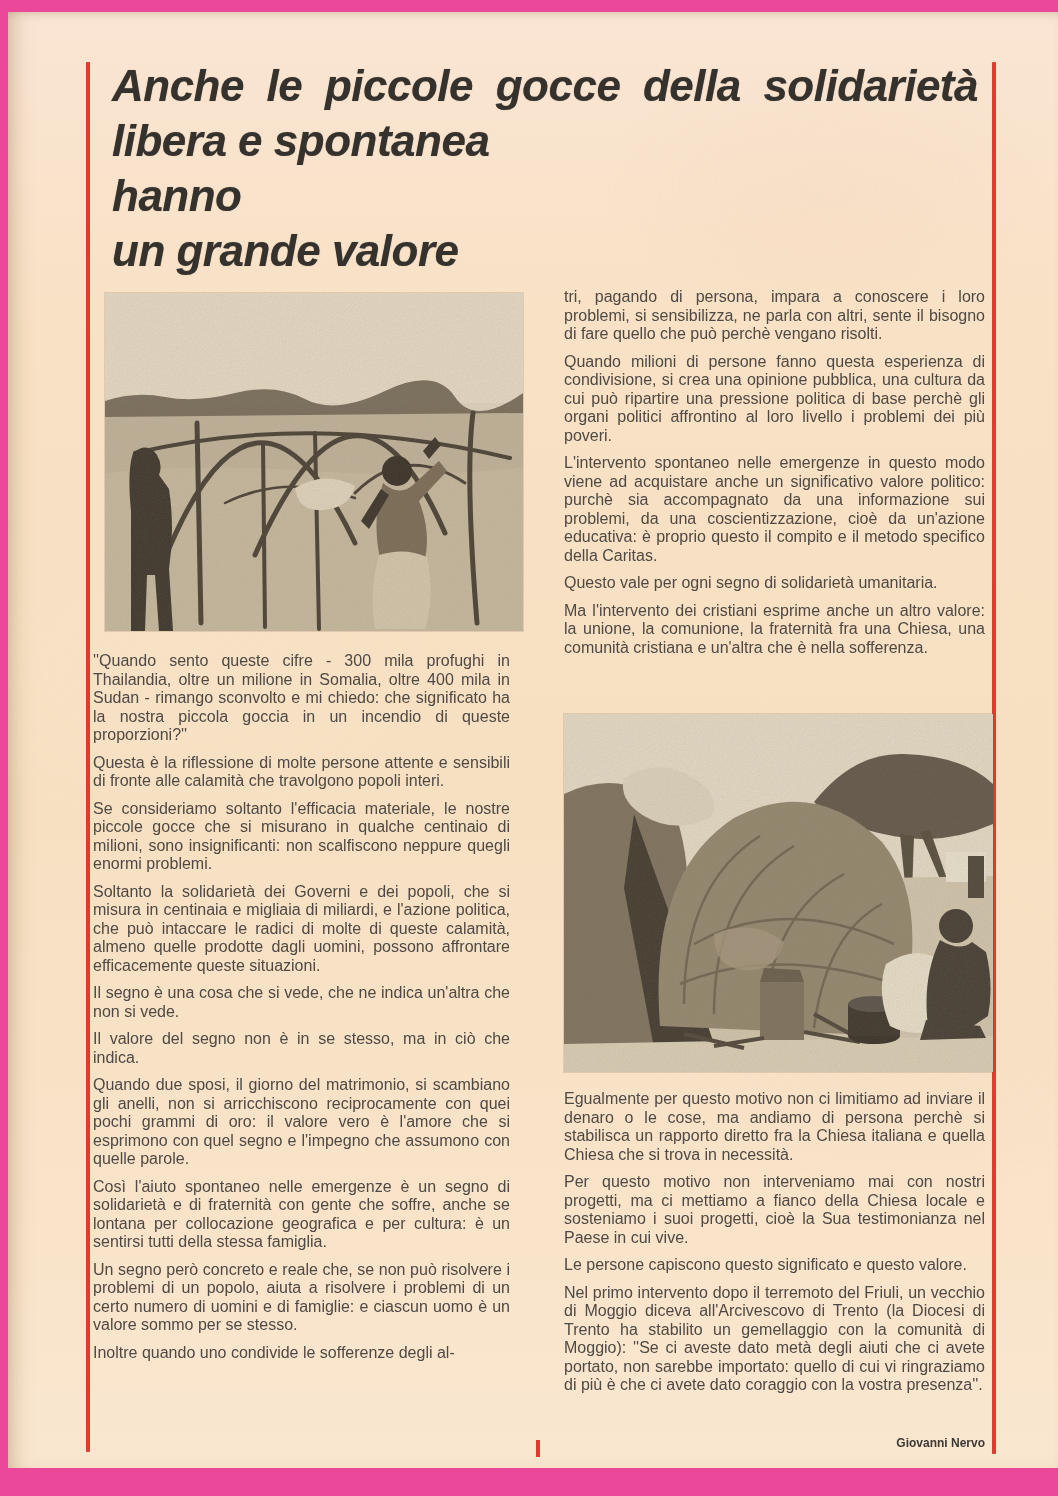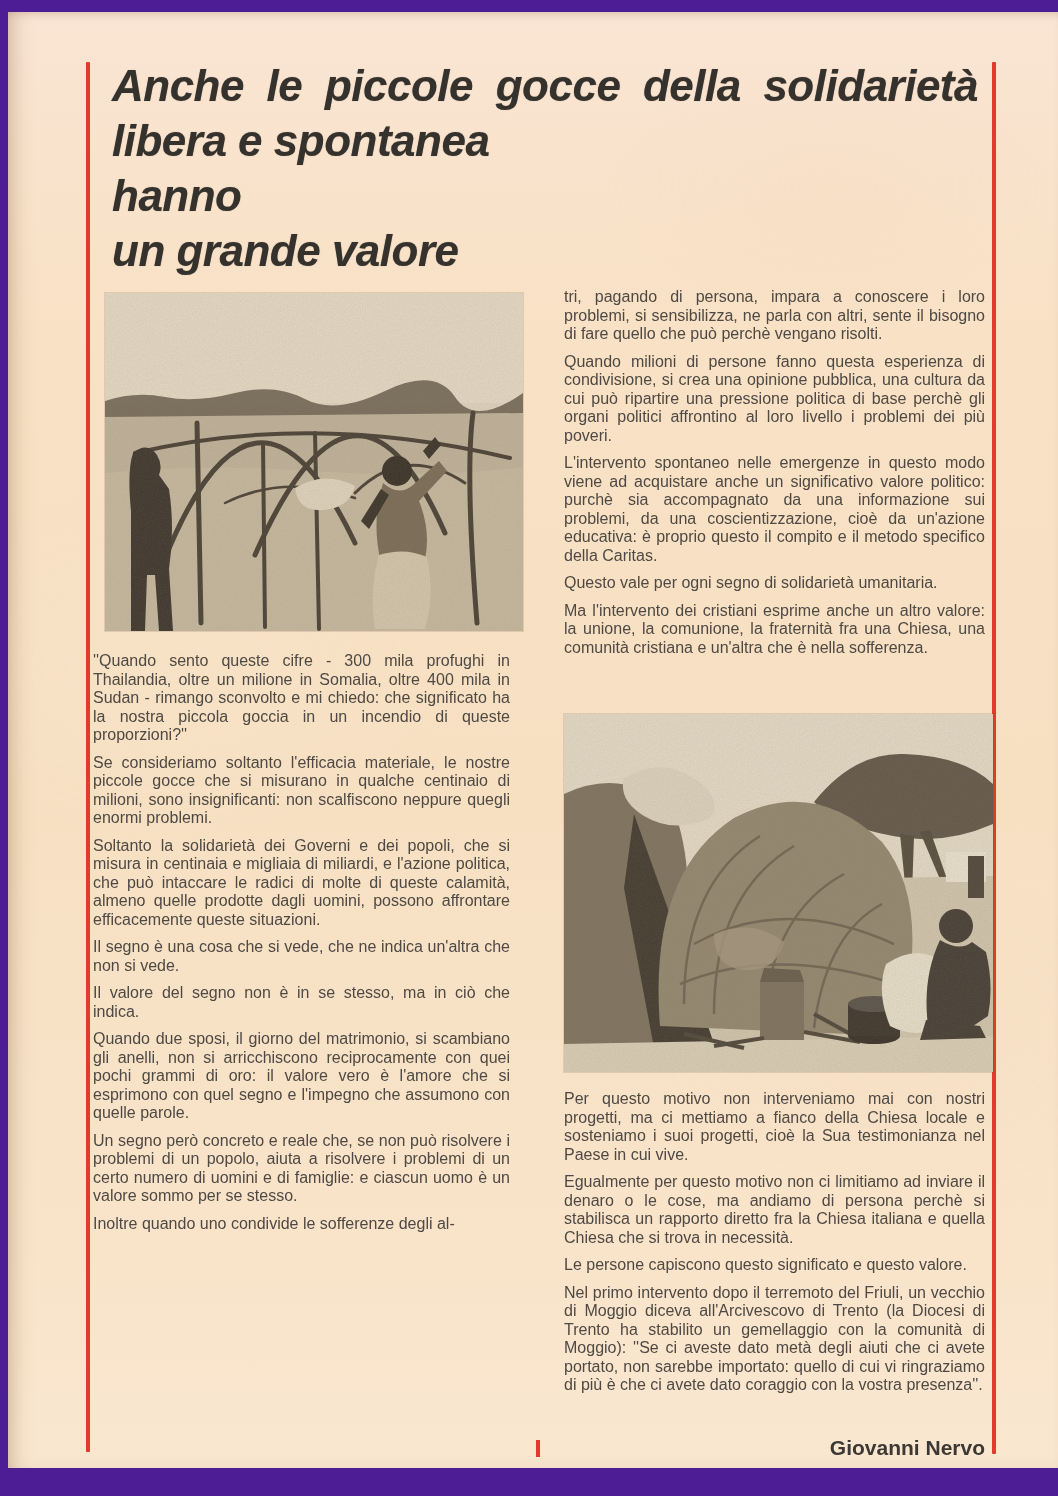--- a/index.html
+++ b/index.html
@@ -1,18 +1,18 @@
 <!DOCTYPE html>
 <html><head>
 <meta charset="utf-8">
 <style>
   html,body{margin:0;padding:0;background:#e9e5dc;}
   .scan{
     position:relative;width:1058px;height:1496px;overflow:hidden;
-    background:#4c1d95;
+    background:#ec4899;
     font-family:"Liberation Sans", sans-serif;
   }
   .paper{
     position:absolute;left:8px;top:12px;right:0;bottom:28px;
     background:linear-gradient(180deg,#fae5d4 0%,#f8e1c4 22%,#f7e0c2 55%,#f9e4ca 85%,#fae7d0 100%);
     box-shadow:inset 14px 0 22px -12px rgba(120,85,50,.38), inset 0 6px 10px -6px rgba(120,85,50,.25);
   }
   .mottle{
     position:absolute;inset:0;pointer-events:none;opacity:.5;
     background:
@@ -35,21 +35,21 @@
   .photo{position:absolute;display:block;box-shadow:0 0 0 1px rgba(90,70,50,.15);}
   .photo1{left:97px;top:281px;width:418px;height:338px;}
   .photo2{left:556px;top:702px;width:429px;height:358px;}
   .col{position:absolute;color:#4e4944;font-size:16px;line-height:18.5px;text-align:justify;}
   .col p{margin:0 0 9px 0;}
   .col-left{left:85px;top:640px;width:417px;}
   .col-right-top{left:556px;top:276px;width:421px;}
   .col-right-bottom{left:556px;top:1078px;width:421px;}
   .byline{
     position:absolute;left:556px;top:1424px;width:421px;
-    text-align:right;font-weight:bold;font-size:21px;color:#3c3834;
+    text-align:right;font-weight:bold;font-size:12px;color:#3c3834;
   }
 </style>
 </head>
 <body>
 
 <div class="scan">
   <div class="paper">
     <div class="mottle"></div>
 
     <div class="rule rule-left"></div>
@@ -98,25 +98,27 @@
         <path d="M276,196 l8,6 -20,34 -8,-8 Z" fill="#241d16"></path>
         <path d="M274,262 q26,-8 48,2 q8,40 -2,72 l-50,0 q-6,-40 4,-74 Z" fill="#cfc3aa"></path>
         <path d="M318,158 l12,-14 6,8 -12,14 Z" fill="#241d16"></path>
       </g>
       <rect width="418" height="338" filter="url(#g1)" opacity=".45"></rect>
       <rect width="418" height="338" fill="#f3ddc0" opacity=".12"></rect>
     </svg>
 
     <div class="col col-left">
       <p>''Quando sento queste cifre - 300 mila profughi in Thailandia, oltre un milione in Somalia, oltre 400 mila in Sudan - rimango sconvolto e mi chiedo: che significato ha la nostra piccola goccia in un incendio di queste proporzioni?''</p>
+      <p>Questa è la riflessione di molte persone attente e sensibili di fronte alle calamità che travolgono popoli interi.</p>
       <p>Se consideriamo soltanto l'efficacia materiale, le nostre piccole gocce che si misurano in qualche centinaio di milioni, sono insignificanti: non scalfiscono neppure quegli enormi problemi.</p>
       <p>Soltanto la solidarietà dei Governi e dei popoli, che si misura in centinaia e migliaia di miliardi, e l'azione politica, che può intaccare le radici di molte di queste calamità, almeno quelle prodotte dagli uomini, possono affrontare efficacemente queste situazioni.</p>
       <p>Il segno è una cosa che si vede, che ne indica un'altra che non si vede.</p>
       <p>Il valore del segno non è in se stesso, ma in ciò che indica.</p>
       <p>Quando due sposi, il giorno del matrimonio, si scambiano gli anelli, non si arricchiscono reciprocamente con quei pochi grammi di oro: il valore vero è l'amore che si esprimono con quel segno e l'impegno che assumono con quelle parole.</p>
+      <p>Così l'aiuto spontaneo nelle emergenze è un segno di solidarietà e di fraternità con gente che soffre, anche se lontana per collocazione geografica e per cultura: è un sentirsi tutti della stessa famiglia.</p>
       <p>Un segno però concreto e reale che, se non può risolvere i problemi di un popolo, aiuta a risolvere i problemi di un certo numero di uomini e di famiglie: e ciascun uomo è un valore sommo per se stesso.</p>
       <p>Inoltre quando uno condivide le sofferenze degli al-</p>
     </div>
 
     <div class="col col-right-top">
       <p>tri, pagando di persona, impara a conoscere i loro problemi, si sensibilizza, ne parla con altri, sente il bisogno di fare quello che può perchè vengano risolti.</p>
       <p>Quando milioni di persone fanno questa esperienza di condivisione, si crea una opinione pubblica, una cultura da cui può ripartire una pressione politica di base perchè gli organi politici affrontino al loro livello i problemi dei più poveri.</p>
       <p>L'intervento spontaneo nelle emergenze in questo modo viene ad acquistare anche un significativo valore politico: purchè sia accompagnato da una informazione sui problemi, da una coscientizzazione, cioè da un'azione educativa: è proprio questo il compito e il metodo specifico della Caritas.</p>
       <p>Questo vale per ogni segno di solidarietà umanitaria.</p>
       <p>Ma l'intervento dei cristiani esprime anche un altro valore: la unione, la comunione, la fraternità fra una Chiesa, una comunità cristiana e un'altra che è nella sofferenza.</p>
@@ -172,21 +174,21 @@
       <g fill="#2e2822">
         <circle cx="392" cy="212" r="17"></circle>
         <path d="M376,226 q20,12 32,2 l14,10 q8,34 2,64 l-24,16 -36,-6 q-6,-48 12,-86 Z"></path>
         <path d="M362,306 l54,6 6,12 -66,2 Z"></path>
       </g>
       <rect width="429" height="358" filter="url(#g2)" opacity=".45"></rect>
       <rect width="429" height="358" fill="#f3ddc0" opacity=".12"></rect>
     </svg>
 
     <div class="col col-right-bottom">
+      <p>Egualmente per questo motivo non ci limitiamo ad inviare il denaro o le cose, ma andiamo di persona perchè si stabilisca un rapporto diretto fra la Chiesa italiana e quella Chiesa che si trova in necessità.</p>
       <p>Per questo motivo non interveniamo mai con nostri progetti, ma ci mettiamo a fianco della Chiesa locale e sosteniamo i suoi progetti, cioè la Sua testimonianza nel Paese in cui vive.</p>
-      <p>Egualmente per questo motivo non ci limitiamo ad inviare il denaro o le cose, ma andiamo di persona perchè si stabilisca un rapporto diretto fra la Chiesa italiana e quella Chiesa che si trova in necessità.</p>
       <p>Le persone capiscono questo significato e questo valore.</p>
       <p>Nel primo intervento dopo il terremoto del Friuli, un vecchio di Moggio diceva all'Arcivescovo di Trento (la Diocesi di Trento ha stabilito un gemellaggio con la comunità di Moggio): ''Se ci aveste dato metà degli aiuti che ci avete portato, non sarebbe importato: quello di cui vi ringraziamo di più è che ci avete dato coraggio con la vostra presenza''.</p>
     </div>
 
     <div class="byline">Giovanni Nervo</div>
   </div>
 </div>
 
 </body></html>

